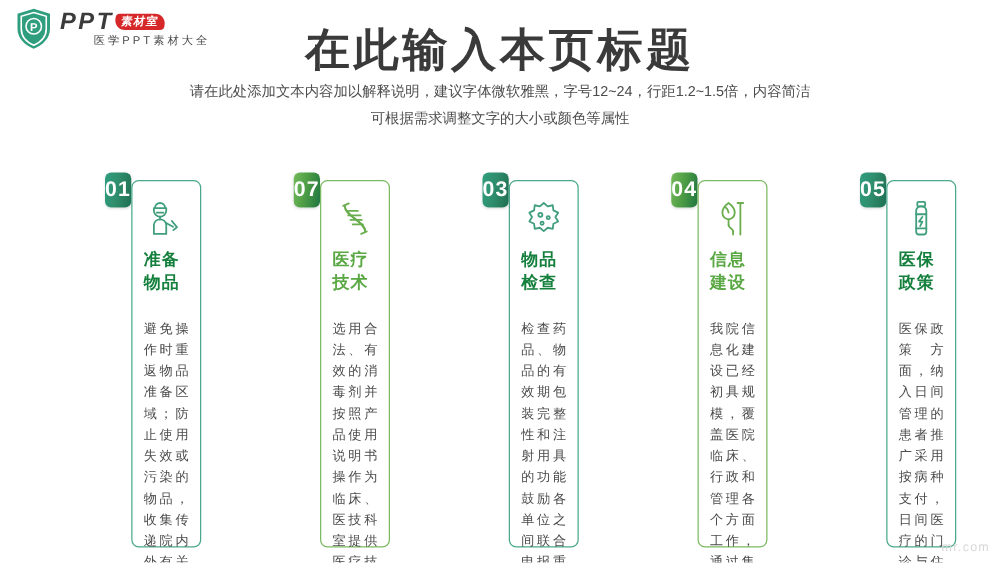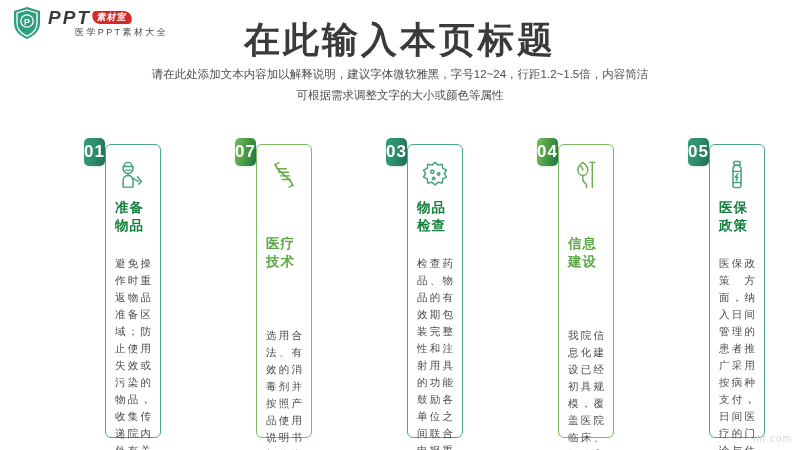--- a/index.html
+++ b/index.html
@@ -75,21 +75,21 @@
   .card {
     margin-top: 6px;
     flex: 1;
     border: 1.2px solid;
     border-radius: 6px;
     padding: 12px 9px 10px 9px;
     display: flex; flex-direction: column; align-items: center;
     background: #ffffff;
   }
   .card.teal { border-color: #4aa98c; }
-  .card.green { border-color: #7cba62; gap: 36px; }
+  .card.green { border-color: #7cba62; }
 
   .card-icon { height: 42px; display: flex; align-items: center; justify-content: center; }
   .card-icon svg { display: block; }
 
   .card-head {
     margin-top: 6px;
     font-size: 13.5px; font-weight: bold;
     letter-spacing: 1px;
   }
   .card-head.teal { color: #15803d; }

